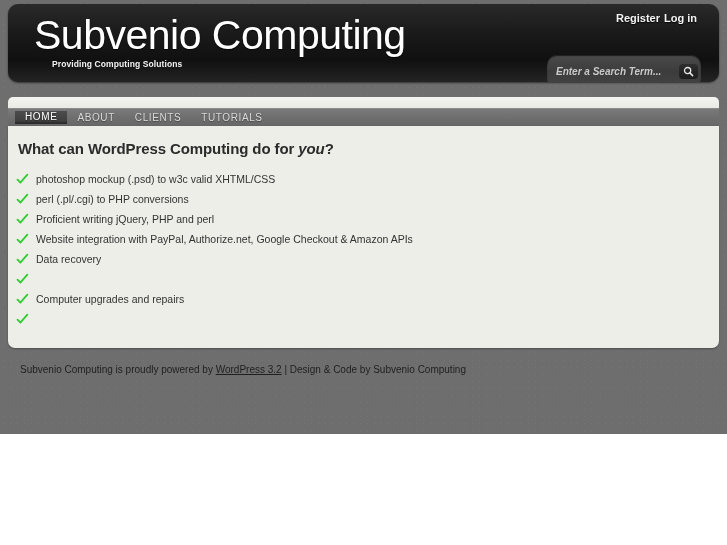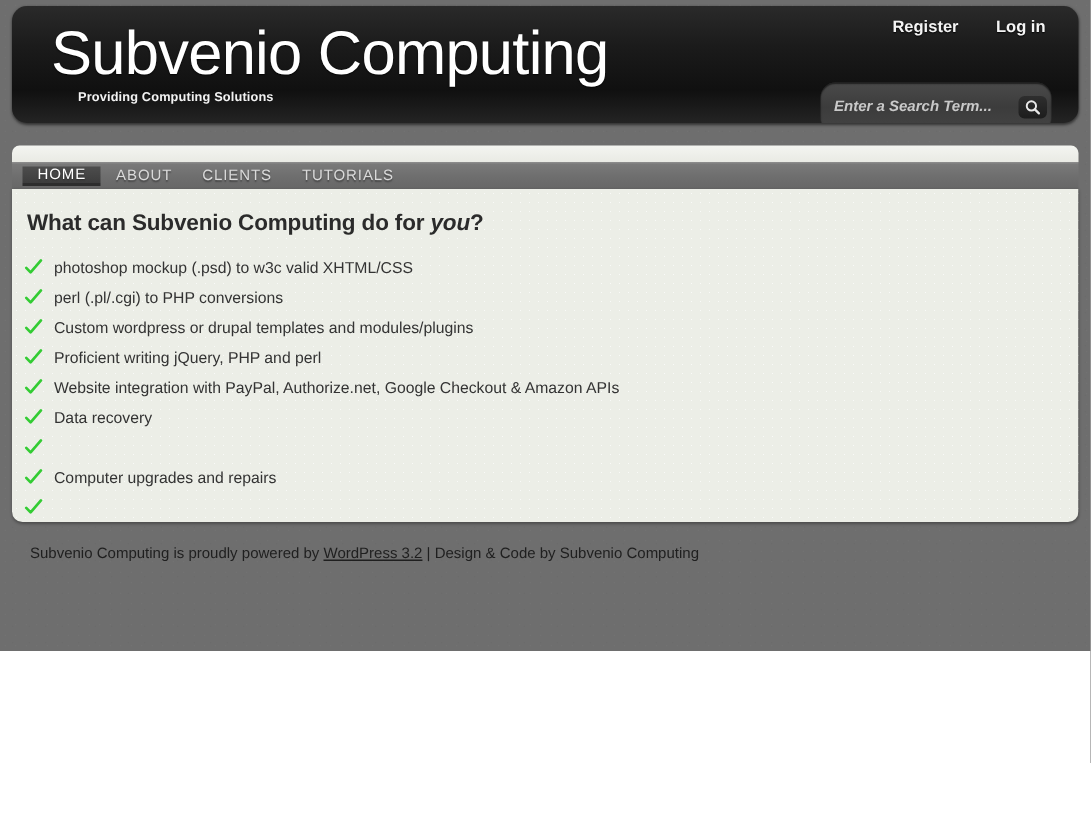--- a/index.html
+++ b/index.html
@@ -62,21 +62,21 @@
     font-weight: bold;
     letter-spacing: 0.1px;
     white-space: nowrap;
   }
 
   
   #account-links {
     position: absolute;
     right: 22px; top: 8px;
     display: flex;
-    gap: 25px;
+    gap: 4px;
   }
   #account-links a {
     color: #f4f4f4;
     font-size: 11px;
     font-weight: bold;
     text-decoration: none;
     white-space: nowrap;
     text-shadow: 0 1px 1px rgba(0,0,0,0.9);
   }
 
@@ -280,47 +280,39 @@
         <a href="#">CLIENTS</a>
       </li>
       <li>
         <a href="#">TUTORIALS</a>
       </li>
     </ul>
   </nav>
 
   <div id="content">
     <h2 id="content-heading">
-      <span>What can Subvenio Computing do for </span><em>you</em><span>?</span>
+      <span>What can WordPress Computing do for </span><em>you</em><span>?</span>
     </h2>
 
     <ul id="service-list">
       <li>
         <span class="check-icon">
           <svg width="13" height="13" viewBox="0 0 13 13" aria-hidden="true">
             <path d="M1.5 6.6 L4.4 9.6 L11.3 1.6" fill="none" stroke="#33cc33" stroke-width="1.8" stroke-linecap="round" stroke-linejoin="round"></path>
           </svg>
         </span>
         <span>photoshop mockup (.psd) to w3c valid XHTML/CSS</span>
       </li>
       <li>
         <span class="check-icon">
           <svg width="13" height="13" viewBox="0 0 13 13" aria-hidden="true">
             <path d="M1.5 6.6 L4.4 9.6 L11.3 1.6" fill="none" stroke="#33cc33" stroke-width="1.8" stroke-linecap="round" stroke-linejoin="round"></path>
           </svg>
         </span>
         <span>perl (.pl/.cgi) to PHP conversions</span>
-      </li>
-      <li>
-        <span class="check-icon">
-          <svg width="13" height="13" viewBox="0 0 13 13" aria-hidden="true">
-            <path d="M1.5 6.6 L4.4 9.6 L11.3 1.6" fill="none" stroke="#33cc33" stroke-width="1.8" stroke-linecap="round" stroke-linejoin="round"></path>
-          </svg>
-        </span>
-        <span>Custom wordpress or drupal templates and modules/plugins</span>
       </li>
       <li>
         <span class="check-icon">
           <svg width="13" height="13" viewBox="0 0 13 13" aria-hidden="true">
             <path d="M1.5 6.6 L4.4 9.6 L11.3 1.6" fill="none" stroke="#33cc33" stroke-width="1.8" stroke-linecap="round" stroke-linejoin="round"></path>
           </svg>
         </span>
         <span>Proficient writing jQuery, PHP and perl</span>
       </li>
       <li>

